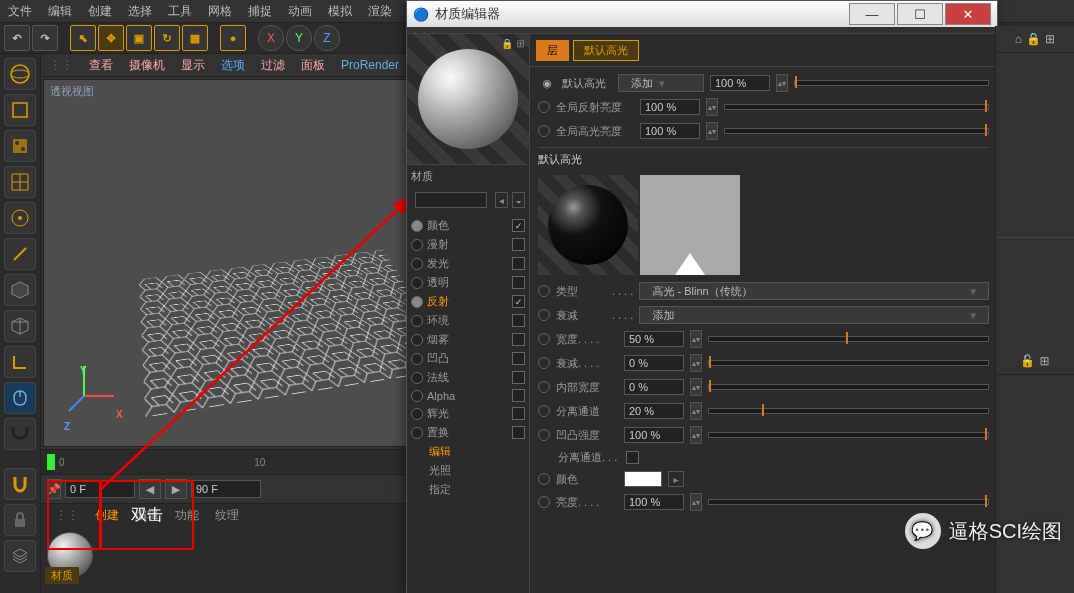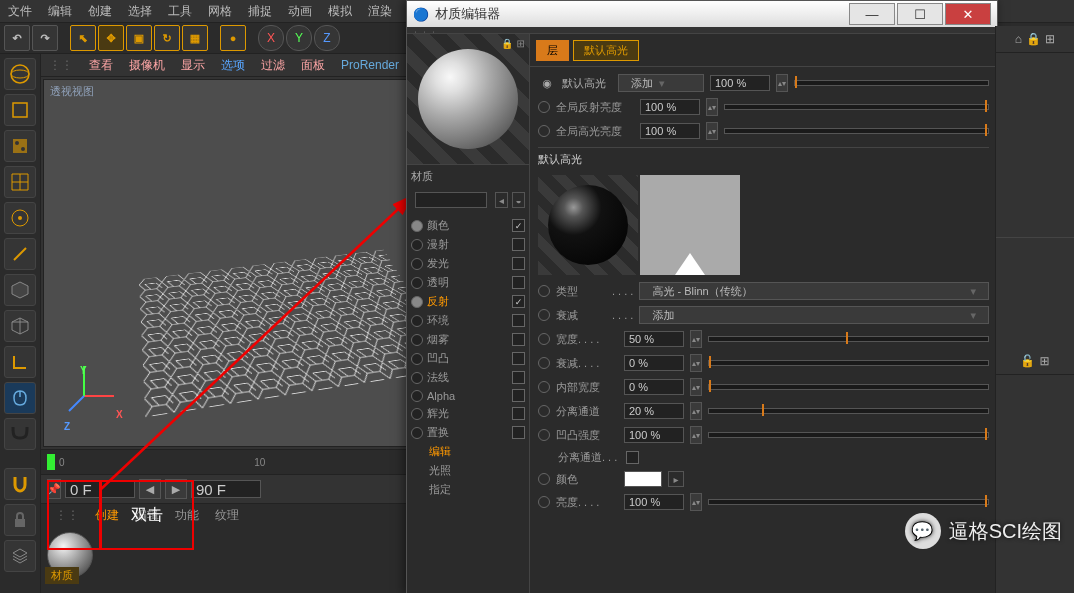--- a/index.html
+++ b/index.html
@@ -24,21 +24,21 @@
 .honeycomb{position:absolute;top:140px;left:100px;width:280px;height:200px;transform:perspective(600px) rotateX(50deg) rotateZ(-12deg)}
 .axis{position:absolute;bottom:40px;left:30px}
 .axis .ax{position:absolute;font-size:10px;font-weight:bold}
 .gizmo{position:absolute;top:150px;right:-8px;width:16px;height:60px}
 .gz{width:14px;height:14px;border-radius:2px;margin:2px 0}
 .timeline{height:24px;background:#2b2b2b;display:flex;align-items:center;padding:0 6px;font-size:10px;color:#888;border-top:1px solid #222}
 .tlmark{flex:1;display:flex;justify-content:space-between}
 .playbar{height:28px;background:#333;display:flex;align-items:center;padding:0 6px;gap:4px;border-top:1px solid #222}
 .pbtn{width:20px;height:18px;background:#3a3a3a;border:1px solid #555;display:flex;align-items:center;justify-content:center;font-size:11px}
 .pbtn.play{color:#3e3}
-.frameinput{width:60px;height:16px;background:#222;border:1px solid #555;color:#ccc;font-size:15px;padding:0 4px}
+.frameinput{width:60px;height:16px;background:#222;border:1px solid #555;color:#ccc;font-size:11px;padding:0 4px}
 .matpanel{height:90px;background:#2b2b2b;border-top:1px solid #222}
 .mattabs{height:22px;display:flex;align-items:center;padding:0 6px}
 .mattabs span{padding:0 8px;color:#999}
 .mattabs span.sel{color:#f90}
 .matcontent{display:flex;align-items:center;padding:4px;position:relative}
 .matsphere{width:44px;height:44px;border-radius:50%;background:radial-gradient(circle at 35% 30%,#f5f5f5 0%,#ccc 20%,#888 55%,#444 90%);border:1px solid #555;margin:2px}
 .matlabel{position:absolute;bottom:0;left:4px;background:#4a3a12;color:#d90;font-size:11px;padding:1px 6px}
 .redbox{position:absolute;border:2px solid #e00}
 
 .editor{position:absolute;top:0;left:406px;width:590px;height:593px;background:#2b2b2b;border:1px solid #555;box-shadow:-2px 0 10px rgba(0,0,0,.5)}

